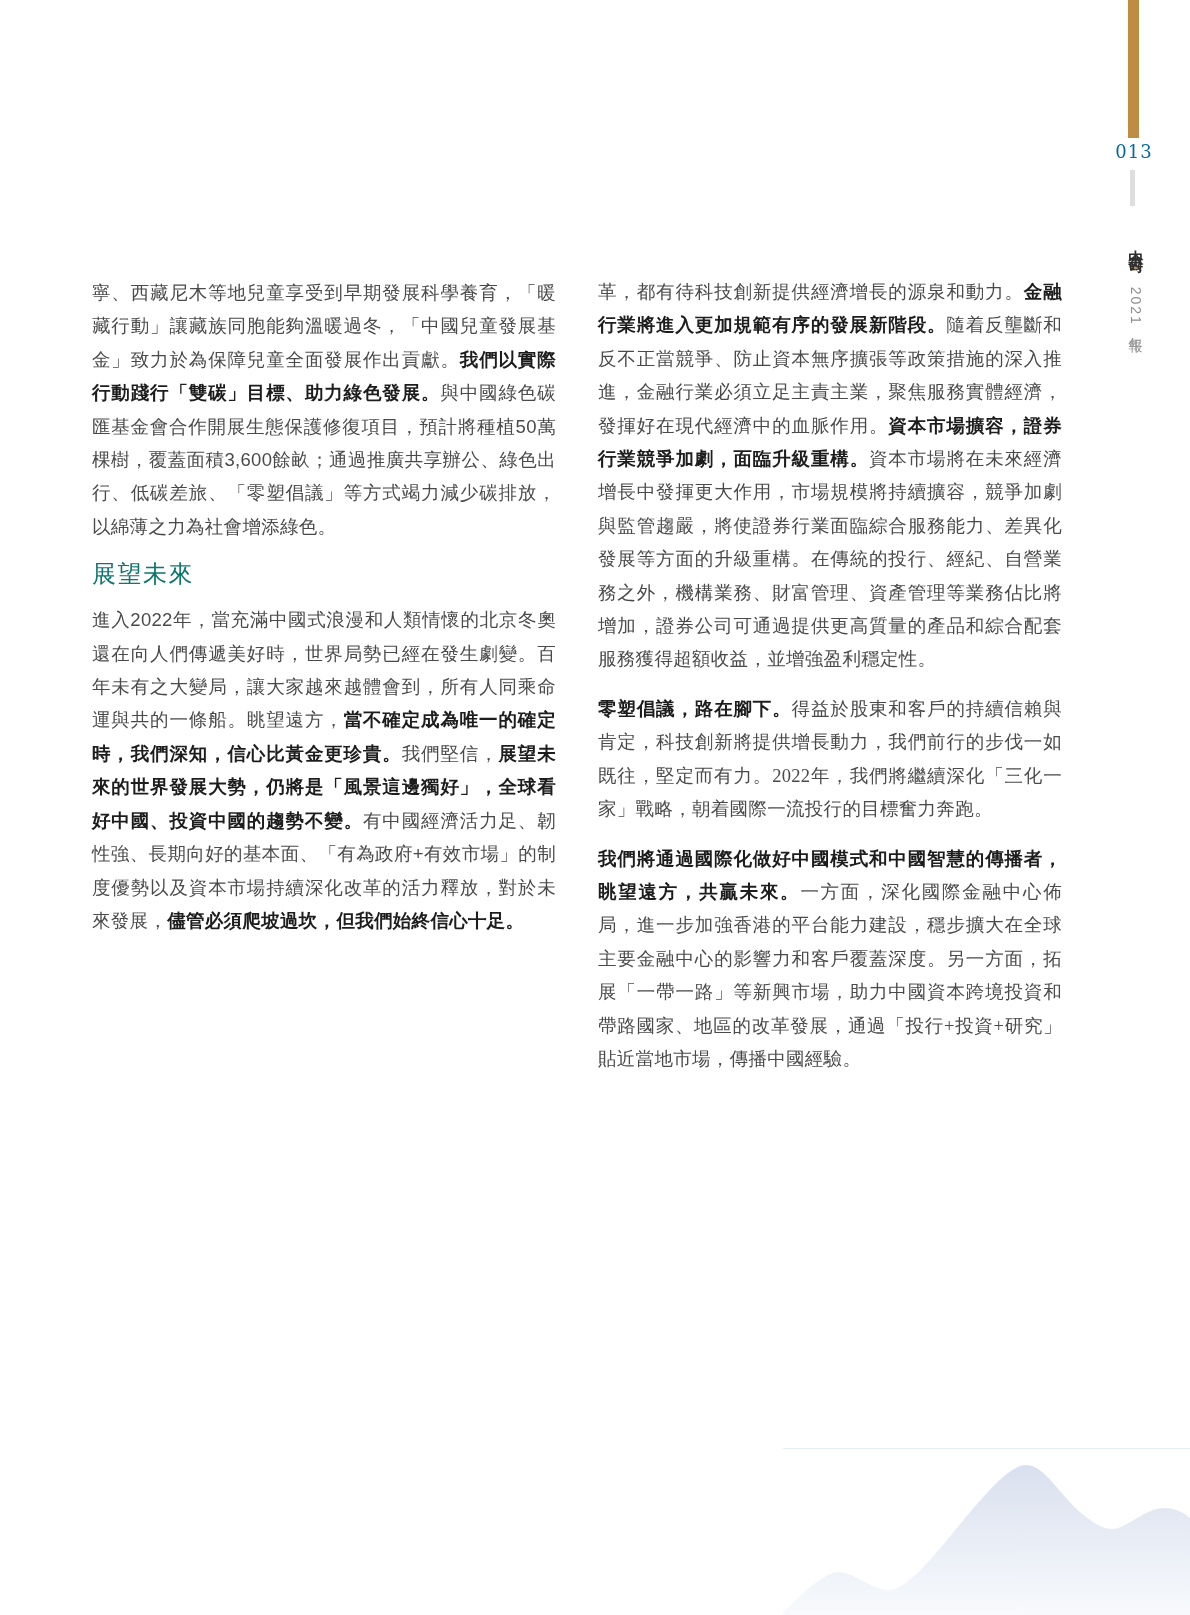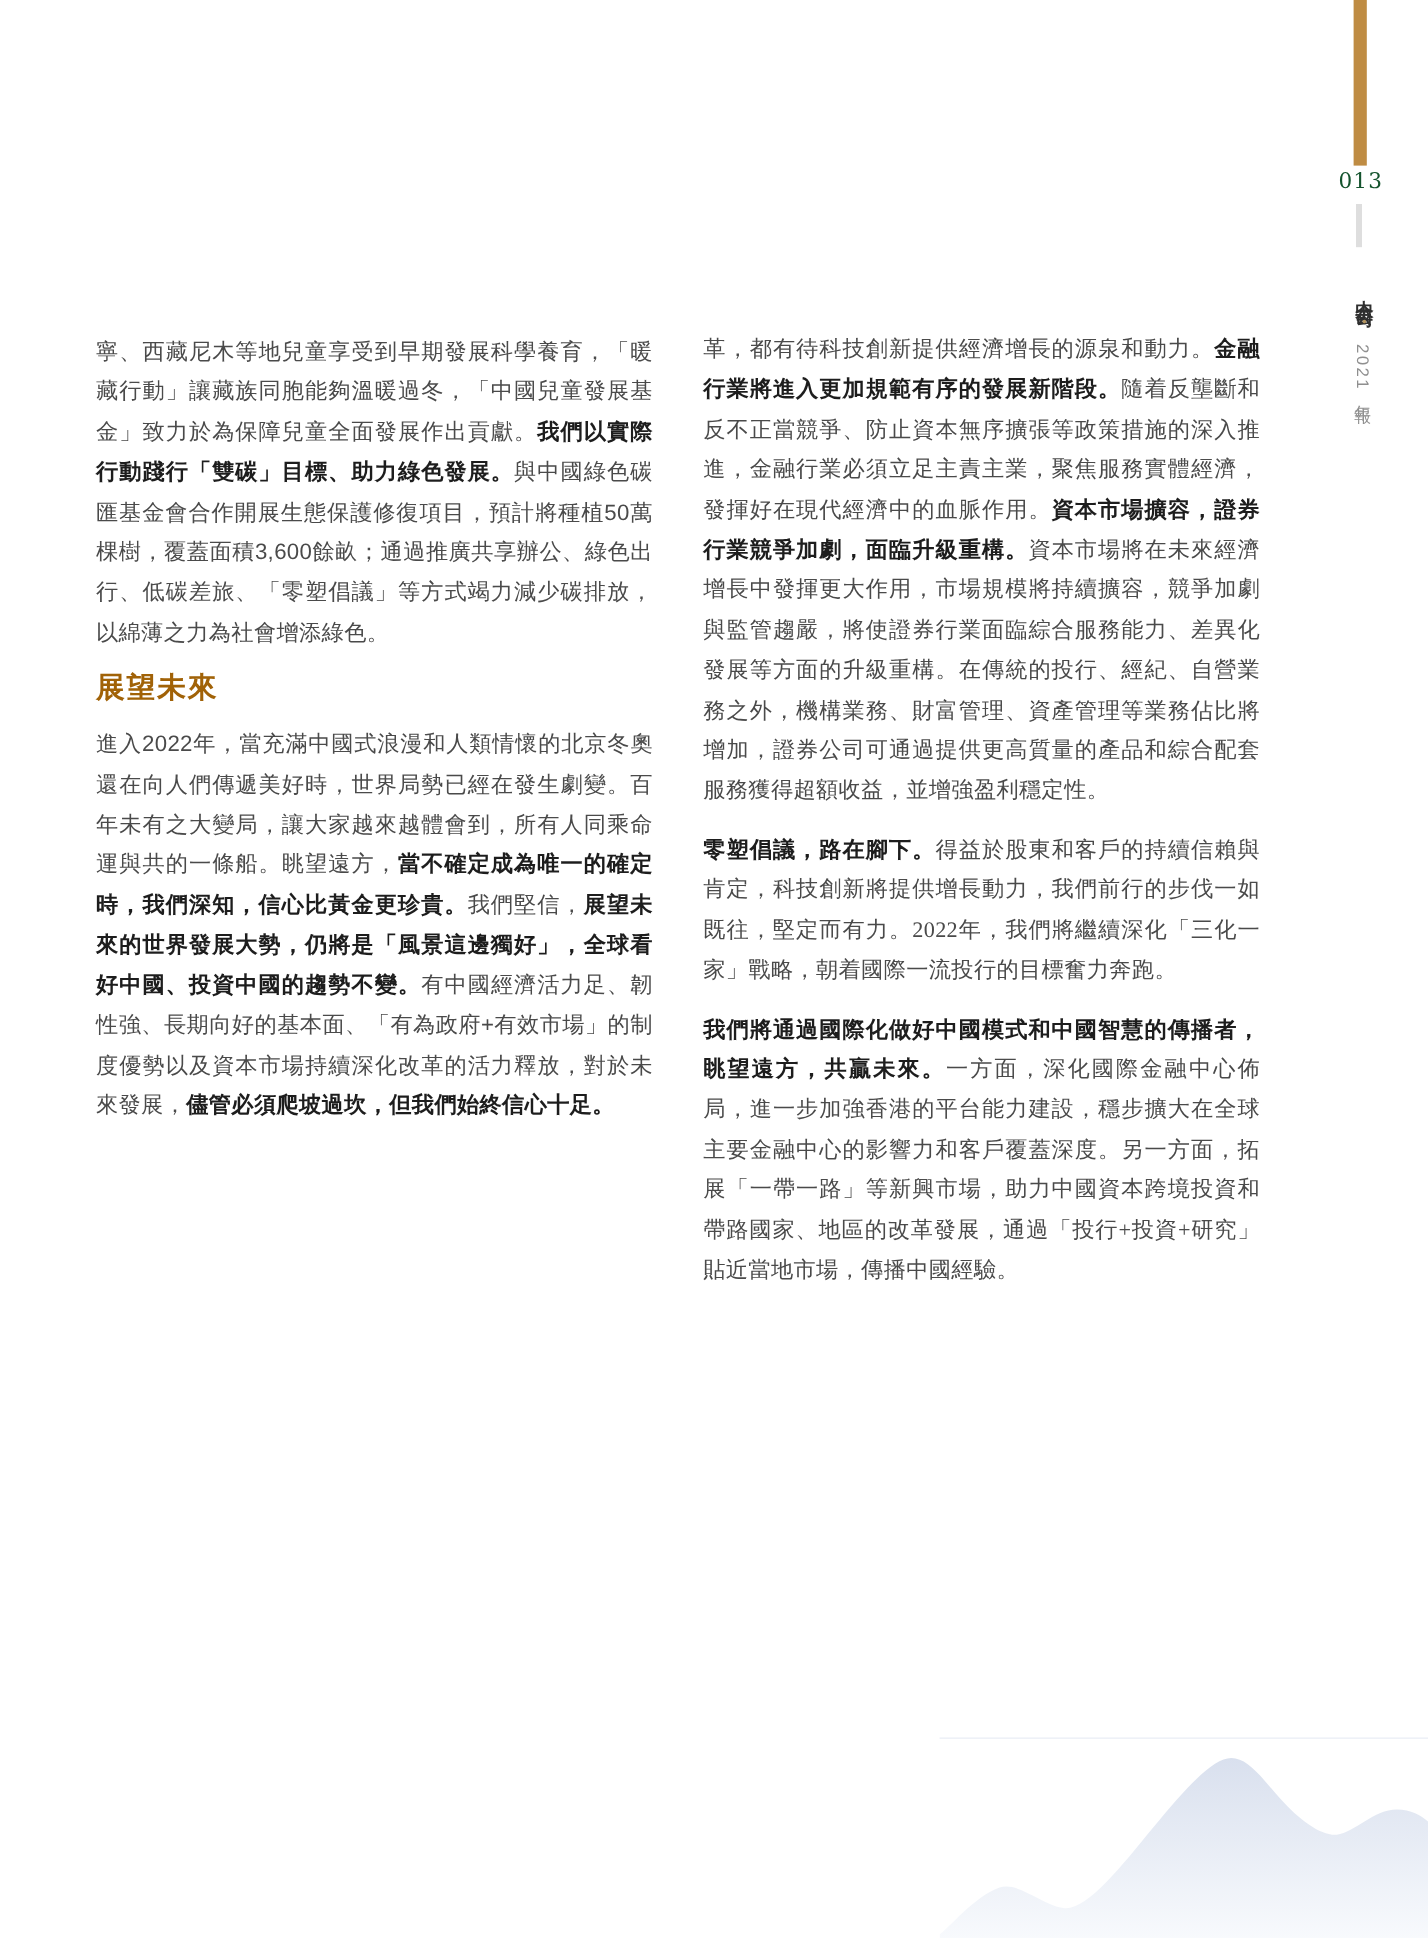--- a/index.html
+++ b/index.html
@@ -10,20 +10,21 @@
     background: #ffffff;
     overflow: hidden;
     font-family: "Liberation Sans", "DejaVu Sans", sans-serif;
   }
 
   
   .col {
     position: absolute;
     top: 276px;
     width: 464px;
+    margin-left: 12px;
   }
   .col.left  { left: 80px; }
   .col.right { left: 586px; font-family: Liberation Serif, serif; }
 
   .para {
     margin: 0 0 16px 0;
     font-size: 18.5px;
     line-height: 33.4px;
     letter-spacing: 0.3px;
     color: #464646;
@@ -31,41 +32,41 @@
     text-justify: inter-ideograph;
     text-align-last: left;
   }
   .seg { color: #4a4a4a; font-weight: 400; }
   .seg.bold { color: #1d1d1d; font-weight: 700; }
 
   .heading {
     margin: 16px 0 14px 0;
     font-size: 24px;
     line-height: 30px;
-    font-weight: 700;
+    font-weight: 400;
     letter-spacing: 1.5px;
-    color: #a16207;
+    color: #0f766e;
   }
 
   
   .gold-bar {
     position: absolute;
     left: 1128px; top: 0;
     width: 11px; height: 138px;
     background: #BF8C43;
   }
   .page-number {
     position: absolute;
     left: 1112px; top: 141px;
     width: 44px;
     text-align: center;
     font-family: "DejaVu Serif", "Liberation Serif", serif;
     font-size: 18px;
     letter-spacing: 1px;
-    color: #14532d;
+    color: #0369a1;
   }
   .tick {
     position: absolute;
     left: 1130px; top: 170px;
     width: 5px; height: 36px;
     background: #dedede;
   }
   .masthead {
     position: absolute;
     left: 1122px; top: 238px;

